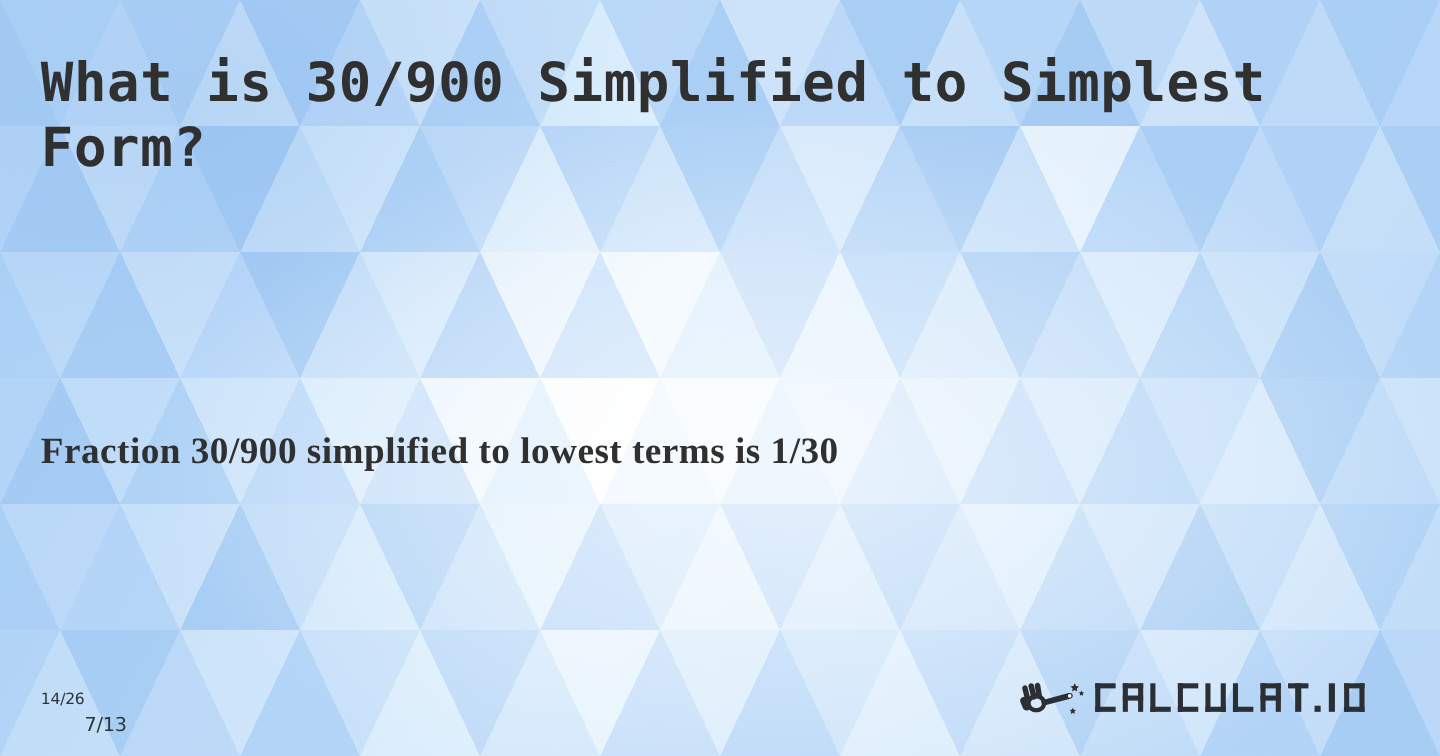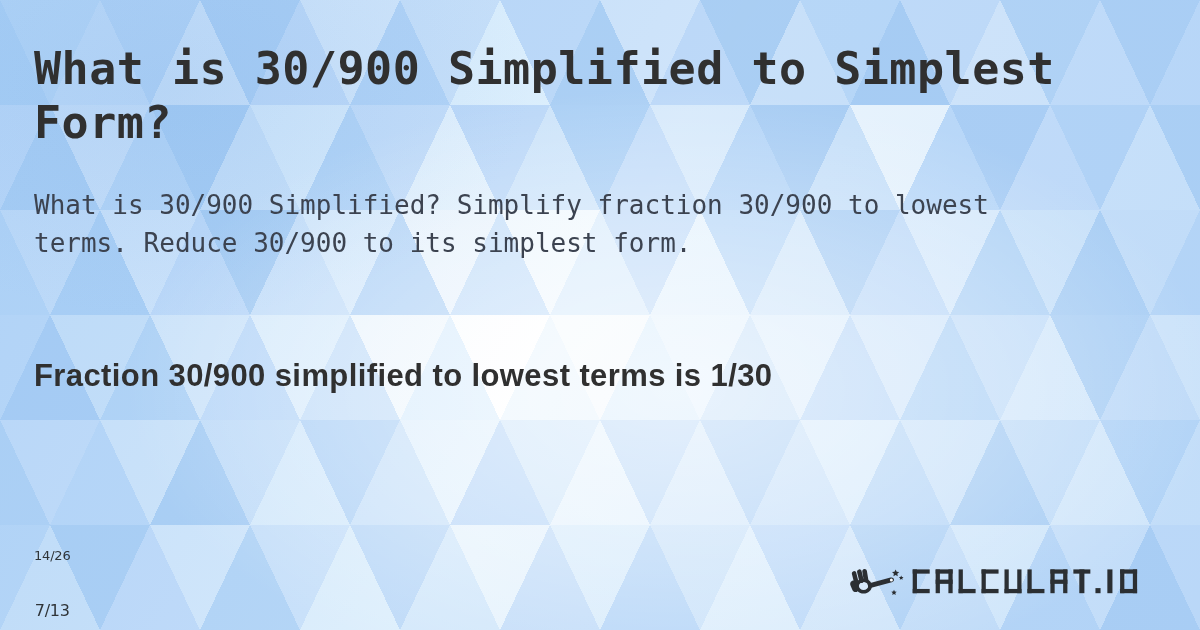--- a/index.html
+++ b/index.html
@@ -78,21 +78,21 @@
     color: #3c4350;
     white-space: pre-wrap;
   }
 
   #result-line {
     position: absolute;
     left: 34px;
     top: 352px;
     width: 1110px;
     margin: 0;
-    font-family: Liberation Sans, sans-serif;
+    font-family: Liberation Serif, serif;
     font-weight: 700;
     font-size: 31px;
     line-height: 48px;
     letter-spacing: 0.4px;
     color: #303030;
     white-space: pre-wrap;
   }
 
   
   #footer {
@@ -110,21 +110,21 @@
   }
   #footer-left {
     display: flex;
     align-items: center;
     gap: 14px;
   }
 
   
   #fraction-icon {
     display: flex;
-    flex-direction: column;
+    flex-direction: row;
     align-items: center;
     justify-content: center;
     line-height: 1;
     color: #2f3438;
     font-family: "DejaVu Sans", "Liberation Sans", sans-serif;
     transform: translateY(1px);
   }
   #fraction-icon .frac-num {
     font-size: 13px;
     letter-spacing: -0.2px;
@@ -349,21 +349,20 @@
       <polygon points="1150,525 1200,525 1200,630" fill="#c0dbf9"></polygon>
     </g>
   </svg>
 
   <div id="bg-sheen"></div>
 
   <div id="content">
 
     <h1 id="page-title">What is 30/900 Simplified to Simplest Form?</h1>
 
-    <p id="page-subtitle">What is 30/900 Simplified? Simplify fraction 30/900 to lowest terms. Reduce 30/900 to its simplest form.</p>
 
     <p id="result-line">Fraction 30/900 simplified to lowest terms is 1/30</p>
 
   </div>
 
   <div id="footer">
 
     <div id="footer-left">
 
       <div id="fraction-icon">

